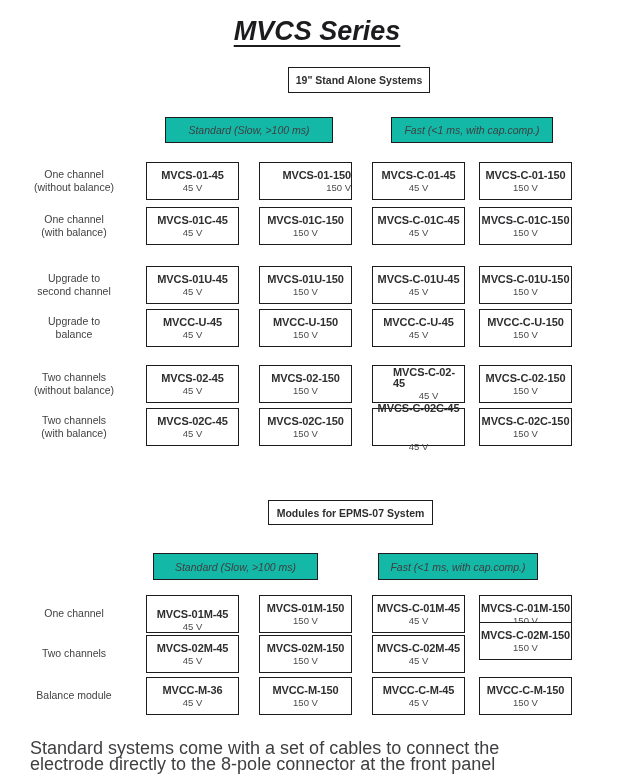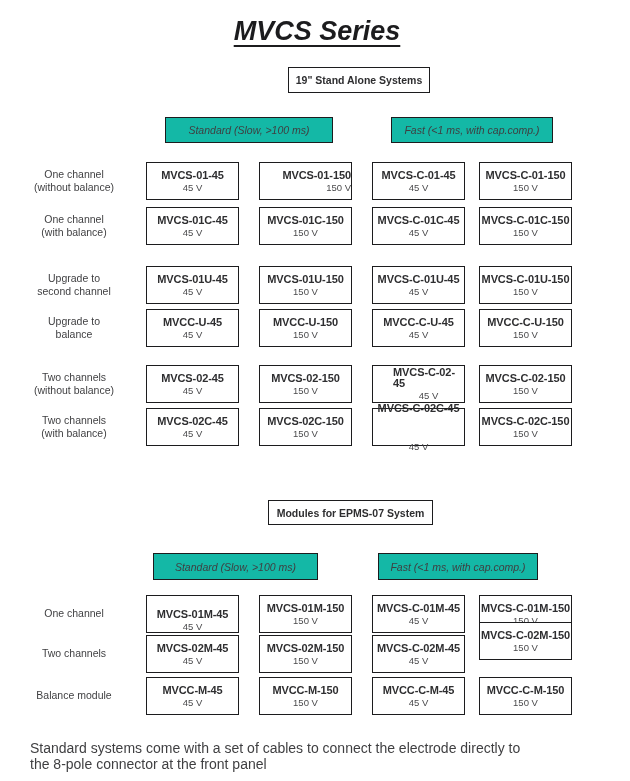--- a/index.html
+++ b/index.html
@@ -58,21 +58,21 @@
     font-size:11px;font-weight:bold;color:#2e2e30;letter-spacing:-0.1px;
     line-height:11px;
   }
   .pbox .volt{
     font-size:9.5px;color:#4a4a4c;line-height:11px;margin-top:1px;
   }
   .c1{left:146px;} .c2{left:259px;} .c3{left:372px;} .c4{left:479px;}
   .footer{
     position:absolute;
     left:30px;top:740px;width:508px;
-    font-size:14px;line-height:16px;color:#3f3f41;
+    font-size:18px;line-height:16px;color:#3f3f41;
   }
 </style>
 </head>
 <body>
 
 <div class="page">
 
   <h1 class="title">MVCS Series</h1>
 
   <div class="heading-box" style="left:288px;top:67px;width:142px;height:26px;">19" Stand Alone Systems</div>
@@ -230,21 +230,21 @@
     <div class="model">MVCS-C-02M-45</div>
     <div class="volt">45 V</div>
   </div>
   <div class="pbox c4" style="top:610px;margin-top:12px;">
     <div class="model">MVCS-C-02M-150</div>
     <div class="volt">150 V</div>
   </div>
 
   <div class="row-label" style="top:677px;">Balance module</div>
   <div class="pbox c1" style="top:677px;">
-    <div class="model">MVCC-M-45</div>
+    <div class="model">MVCC-M-36</div>
     <div class="volt">45 V</div>
   </div>
   <div class="pbox c2" style="top:677px;">
     <div class="model">MVCC-M-150</div>
     <div class="volt">150 V</div>
   </div>
   <div class="pbox c3" style="top:677px;">
     <div class="model">MVCC-C-M-45</div>
     <div class="volt">45 V</div>
   </div>

